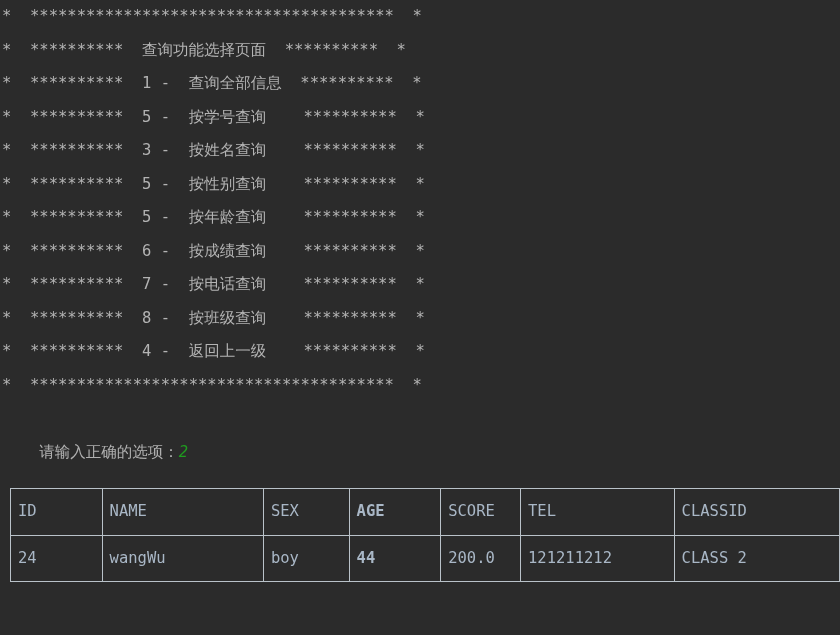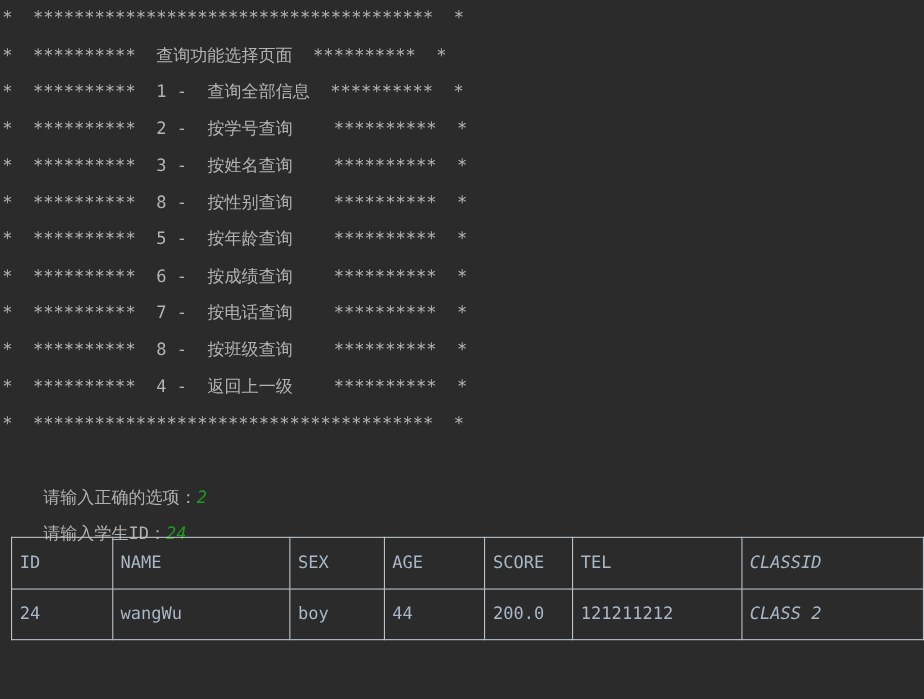--- a/index.html
+++ b/index.html
@@ -55,53 +55,50 @@
   #result-table td {
     border: 1px solid #b9c2c9;
     padding: 15px 6px 15px 7px;
     white-space: pre;
     line-height: 1;
     vertical-align: middle;
   }
   .c-id      { width: 78px; margin-left: 20px; }
   .c-name    { width: 148px; }
   .c-sex     { width: 72px; }
-  .c-age     { width: 78px; }
+  .c-age     { width: 78px; font-weight: bold; }
   .c-score   { width: 66px; }
   .c-tel     { width: 140px; }
-  .c-classid { width: 152px; font-style: italic; }
+  .c-classid { width: 152px; }
 </style>
 </head>
 <body>
 
 <div id="console">
 
   <div class="line menu-line">*  ***************************************  *</div>
 
   <div class="line menu-line">*  **********  查询功能选择页面  **********  *</div>
 
   <div class="line menu-line">*  **********  1 -  查询全部信息  **********  *</div>
-  <div class="line menu-line">*  **********  2 -  按学号查询    **********  *</div>
+  <div class="line menu-line">*  **********  5 -  按学号查询    **********  *</div>
   <div class="line menu-line">*  **********  3 -  按姓名查询    **********  *</div>
-  <div class="line menu-line">*  **********  8 -  按性别查询    **********  *</div>
+  <div class="line menu-line">*  **********  5 -  按性别查询    **********  *</div>
   <div class="line menu-line">*  **********  5 -  按年龄查询    **********  *</div>
   <div class="line menu-line">*  **********  6 -  按成绩查询    **********  *</div>
   <div class="line menu-line">*  **********  7 -  按电话查询    **********  *</div>
   <div class="line menu-line">*  **********  8 -  按班级查询    **********  *</div>
   <div class="line menu-line">*  **********  4 -  返回上一级    **********  *</div>
 
   <div class="line menu-line">*  ***************************************  *</div>
 
   <div class="line prompt-line">
     <span>请输入正确的选项：</span><span class="val">2</span>
   </div>
 
-  <div class="line prompt-line">
-    <span>请输入学生ID：</span><span class="val">24</span>
-  </div>
 
   <table id="result-table">
     <tbody>
       <tr>
         <td class="c-id">ID</td>
         <td class="c-name">NAME</td>
         <td class="c-sex">SEX</td>
         <td class="c-age">AGE</td>
         <td class="c-score">SCORE</td>
         <td class="c-tel">TEL</td>

